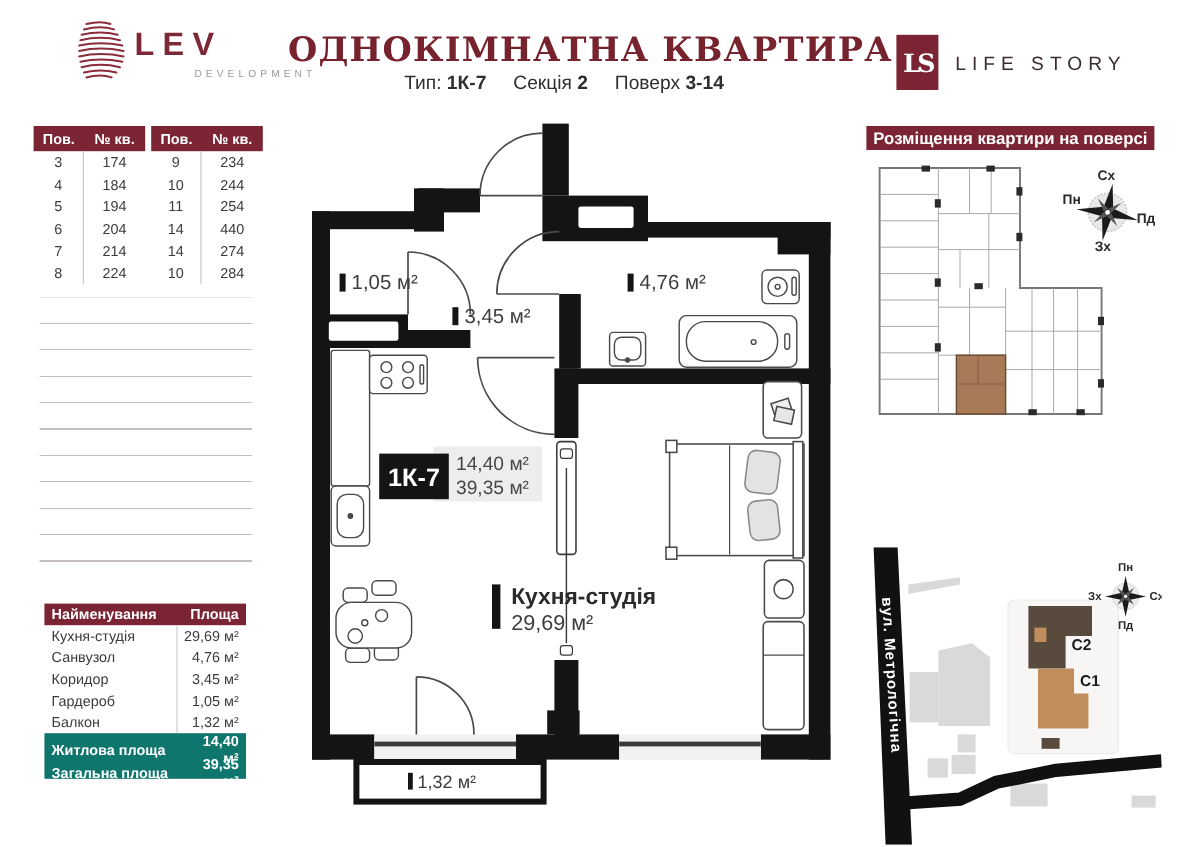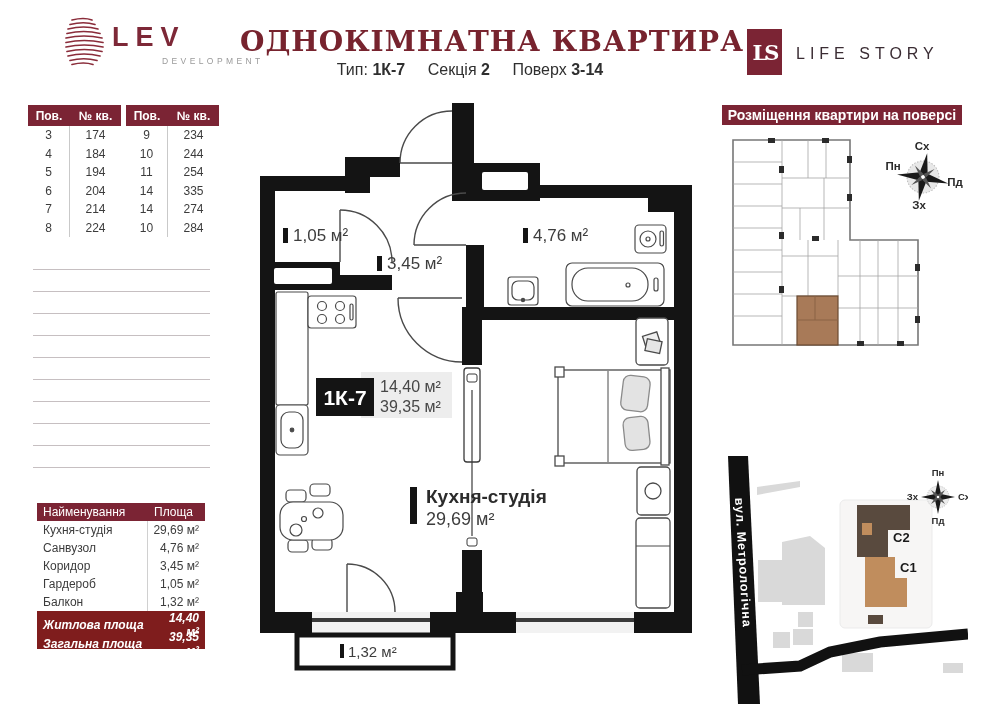--- a/index.html
+++ b/index.html
@@ -30,29 +30,29 @@
                  font-weight:bold;height:21px;align-items:center;}
   .ftable .fhead div{text-align:center;}
   .ftable .frow{display:grid;grid-template-columns:42px 1fr;height:18.5px;align-items:center;}
   .ftable .frow div{text-align:center;}
   .ftable .frow div:first-child{border-right:1px solid #c9c9c9;height:100%;
                                 display:flex;align-items:center;justify-content:center;}
   .rules{position:absolute;left:33px;top:248px;width:177px;height:221px;
          background:repeating-linear-gradient(to bottom,rgba(0,0,0,0) 0 21px,#c6bfc1 21px 22px);}
   .atable{position:absolute;left:37px;top:503px;width:168px;font-size:12px;}
   .atable .ahead{display:grid;grid-template-columns:111px 1fr;background:#7b2434;color:#fff;
-                 font-weight:normal;height:18px;align-items:center;}
+                 font-weight:bold;height:18px;align-items:center;}
   .atable .ahead div:first-child{padding-left:6px;}
-  .atable .ahead div:last-child{text-align:center;padding-right:6px;}
+  .atable .ahead div:last-child{text-align:right;padding-right:6px;}
   .atable .arow{display:grid;grid-template-columns:111px 1fr;height:18px;align-items:center;}
   .atable .arow div:first-child{padding-left:6px;border-right:1px solid #d0d0d0;height:100%;
                                 display:flex;align-items:center;}
   .atable .arow div:last-child{text-align:right;padding-right:6px;}
-  .atable .asum{display:grid;grid-template-columns:118px 1fr;background:#7f1d1d;color:#fff;
-                font-weight:bold;height:19px;align-items:center;font-style:italic;}
+  .atable .asum{display:grid;grid-template-columns:118px 1fr;background:#0f766e;color:#fff;
+                font-weight:bold;height:19px;align-items:center;}
   .atable .asum div:first-child{padding-left:6px;}
   .atable .asum div:last-child{text-align:right;padding-right:6px;}
 
   
   .hdr-bar{position:absolute;left:722px;width:240px;height:20px;background:#7b2434;color:#fff;
            font-size:14px;font-weight:bold;display:flex;align-items:center;justify-content:center;
            white-space:nowrap;}
   svg text{font-family:"Liberation Sans",sans-serif;}
 </style>
 </head>
@@ -130,21 +130,21 @@
     <div class="frow">
         <div>10</div>
         <div>244</div>
       </div>
     <div class="frow">
         <div>11</div>
         <div>254</div>
       </div>
     <div class="frow">
         <div>14</div>
-        <div>335</div>
+        <div>440</div>
       </div>
     <div class="frow">
         <div>14</div>
         <div>274</div>
       </div>
     <div class="frow">
         <div>10</div>
         <div>284</div>
       </div>
   </div>

